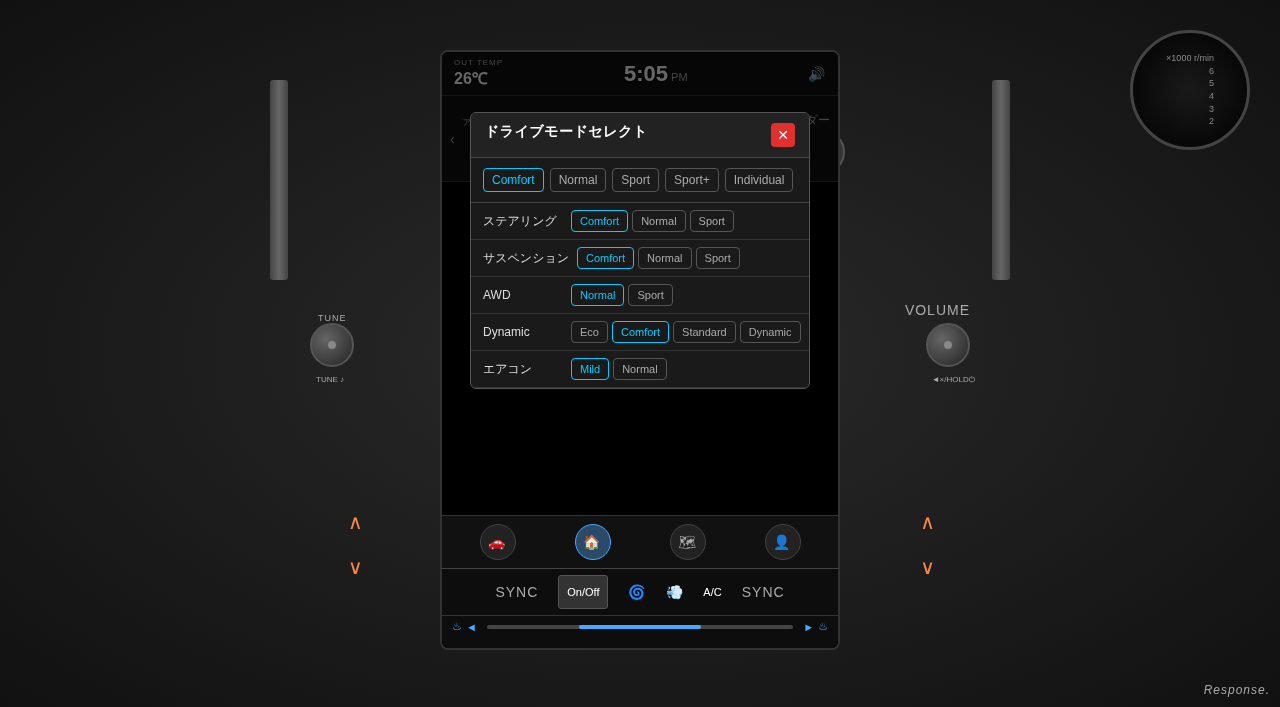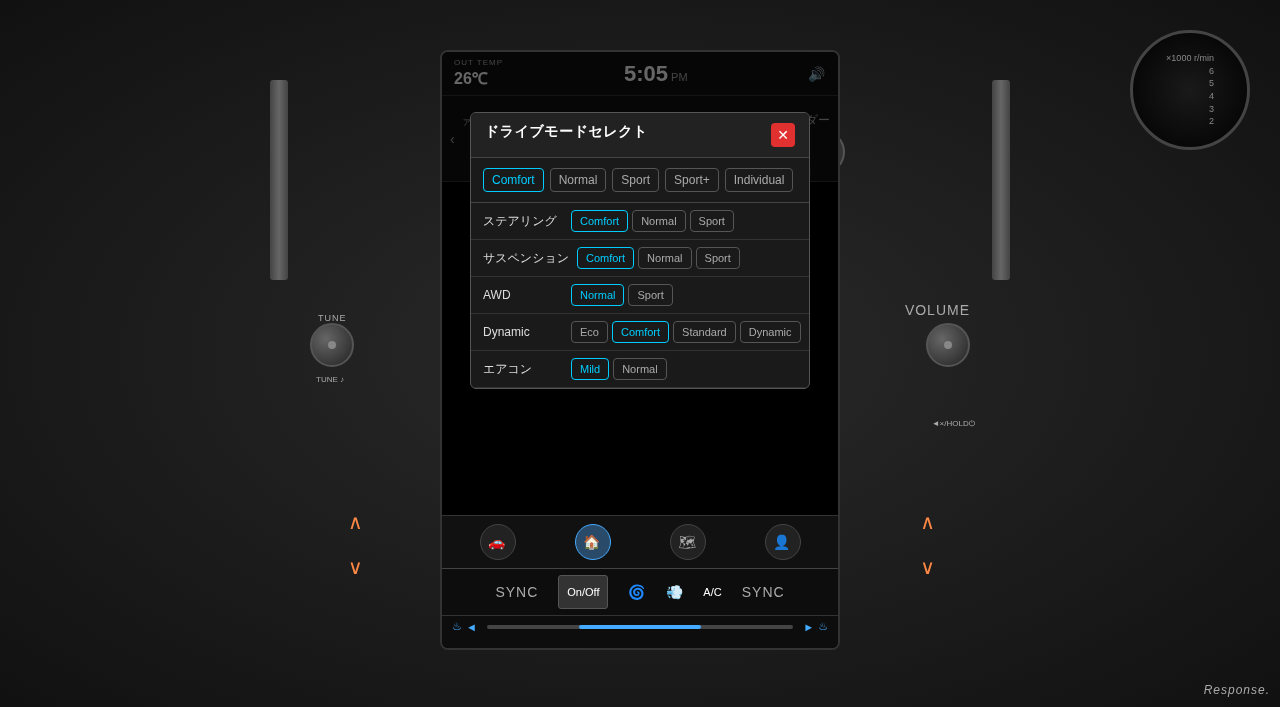--- a/index.html
+++ b/index.html
@@ -480,21 +480,21 @@
   <div class="knob-inner"></div>
 </div>
 <div style="position:absolute;left:316px;top:375px;color:#aaa;font-size:8px;text-align:center;">TUNE ♪</div>
 
 <div style="position:absolute;right:310px;top:302px;text-align:center;">
   <div style="color:#aaa;font-size:14px;letter-spacing:1px;">VOLUME</div>
 </div>
 <div class="volume-knob knob">
   <div class="knob-inner"></div>
 </div>
-<div style="position:absolute;right:305px;top:375px;color:#aaa;font-size:8px;text-align:center;margin-top:44px;">◄×/HOLD⏻</div>
+<div style="position:absolute;right:305px;top:375px;color:#aaa;font-size:8px;text-align:center;">◄×/HOLD⏻</div>
 
 <div class="left-up">∧</div>
 <div class="left-down">∨</div>
 
 <div class="right-up">∧</div>
 <div class="right-down">∨</div>
 
 <div class="nfc-area">N̲F̲C̲</div>
 
 <div class="screen-container">

